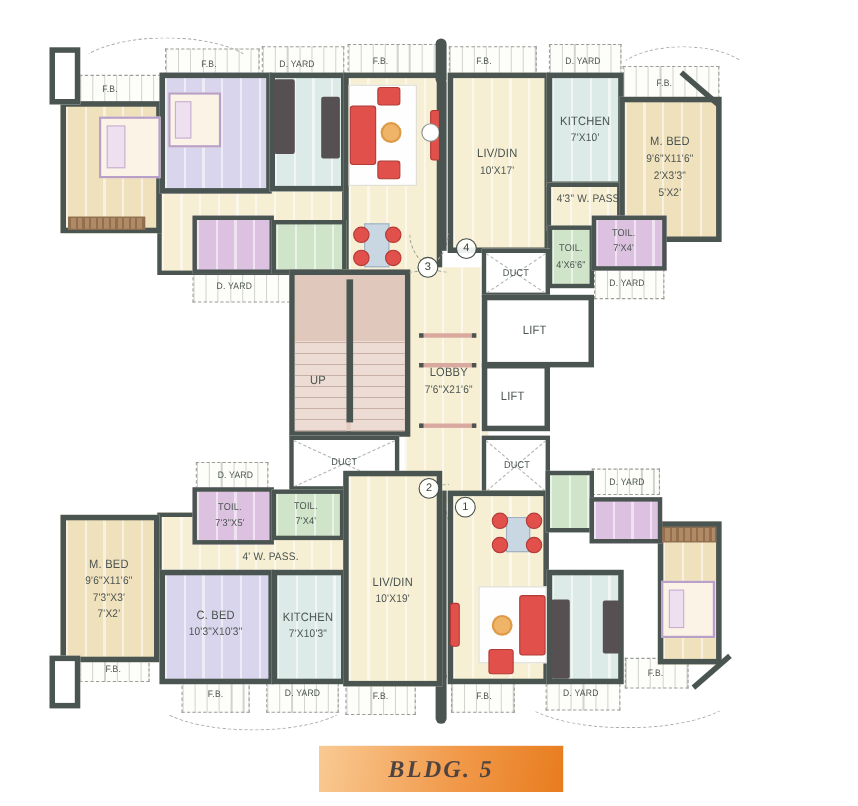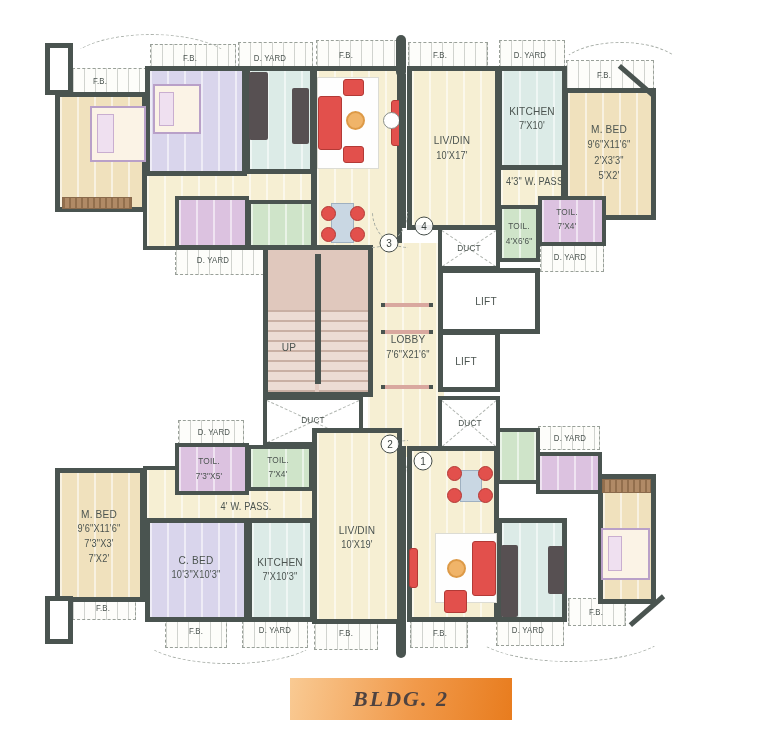--- a/index.html
+++ b/index.html
@@ -256,16 +256,16 @@
   <div class="lbl s8" style="left:440px;top:633px">F.B.</div>
   <div class="lbl s8" style="left:528px;top:630px">D. YARD</div>
   <div class="lbl s8" style="left:596px;top:612px">F.B.</div>
 
   <div class="marker" style="left:389px;top:243px">3</div>
   <div class="marker" style="left:424px;top:226px">4</div>
   <div class="marker" style="left:390px;top:444px">2</div>
   <div class="marker" style="left:423px;top:461px">1</div>
 
   <div class="banner">
-    <span>BLDG. 2</span>
+    <span>BLDG. 5</span>
   </div>
 
 </div>
 
 </body></html>

